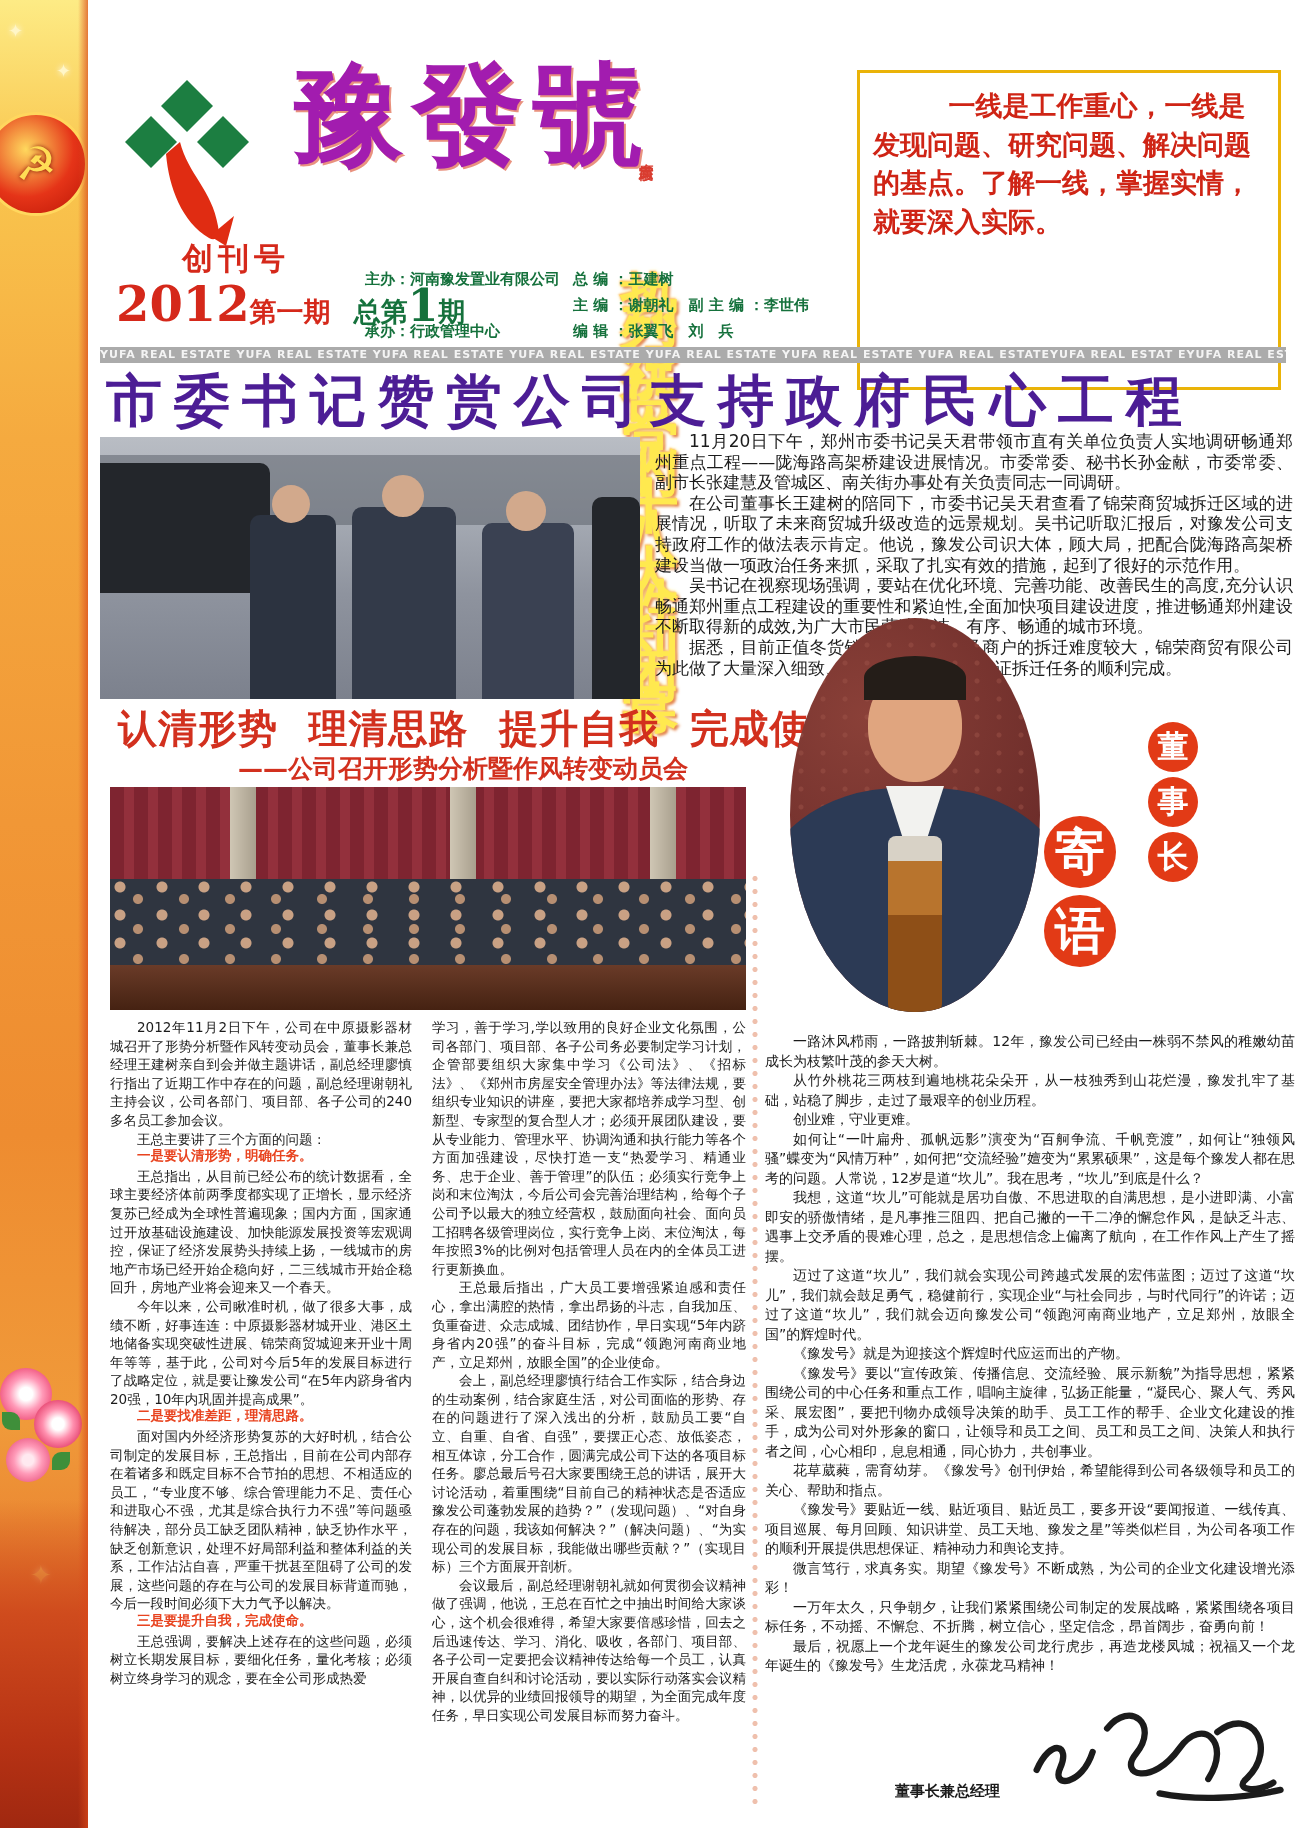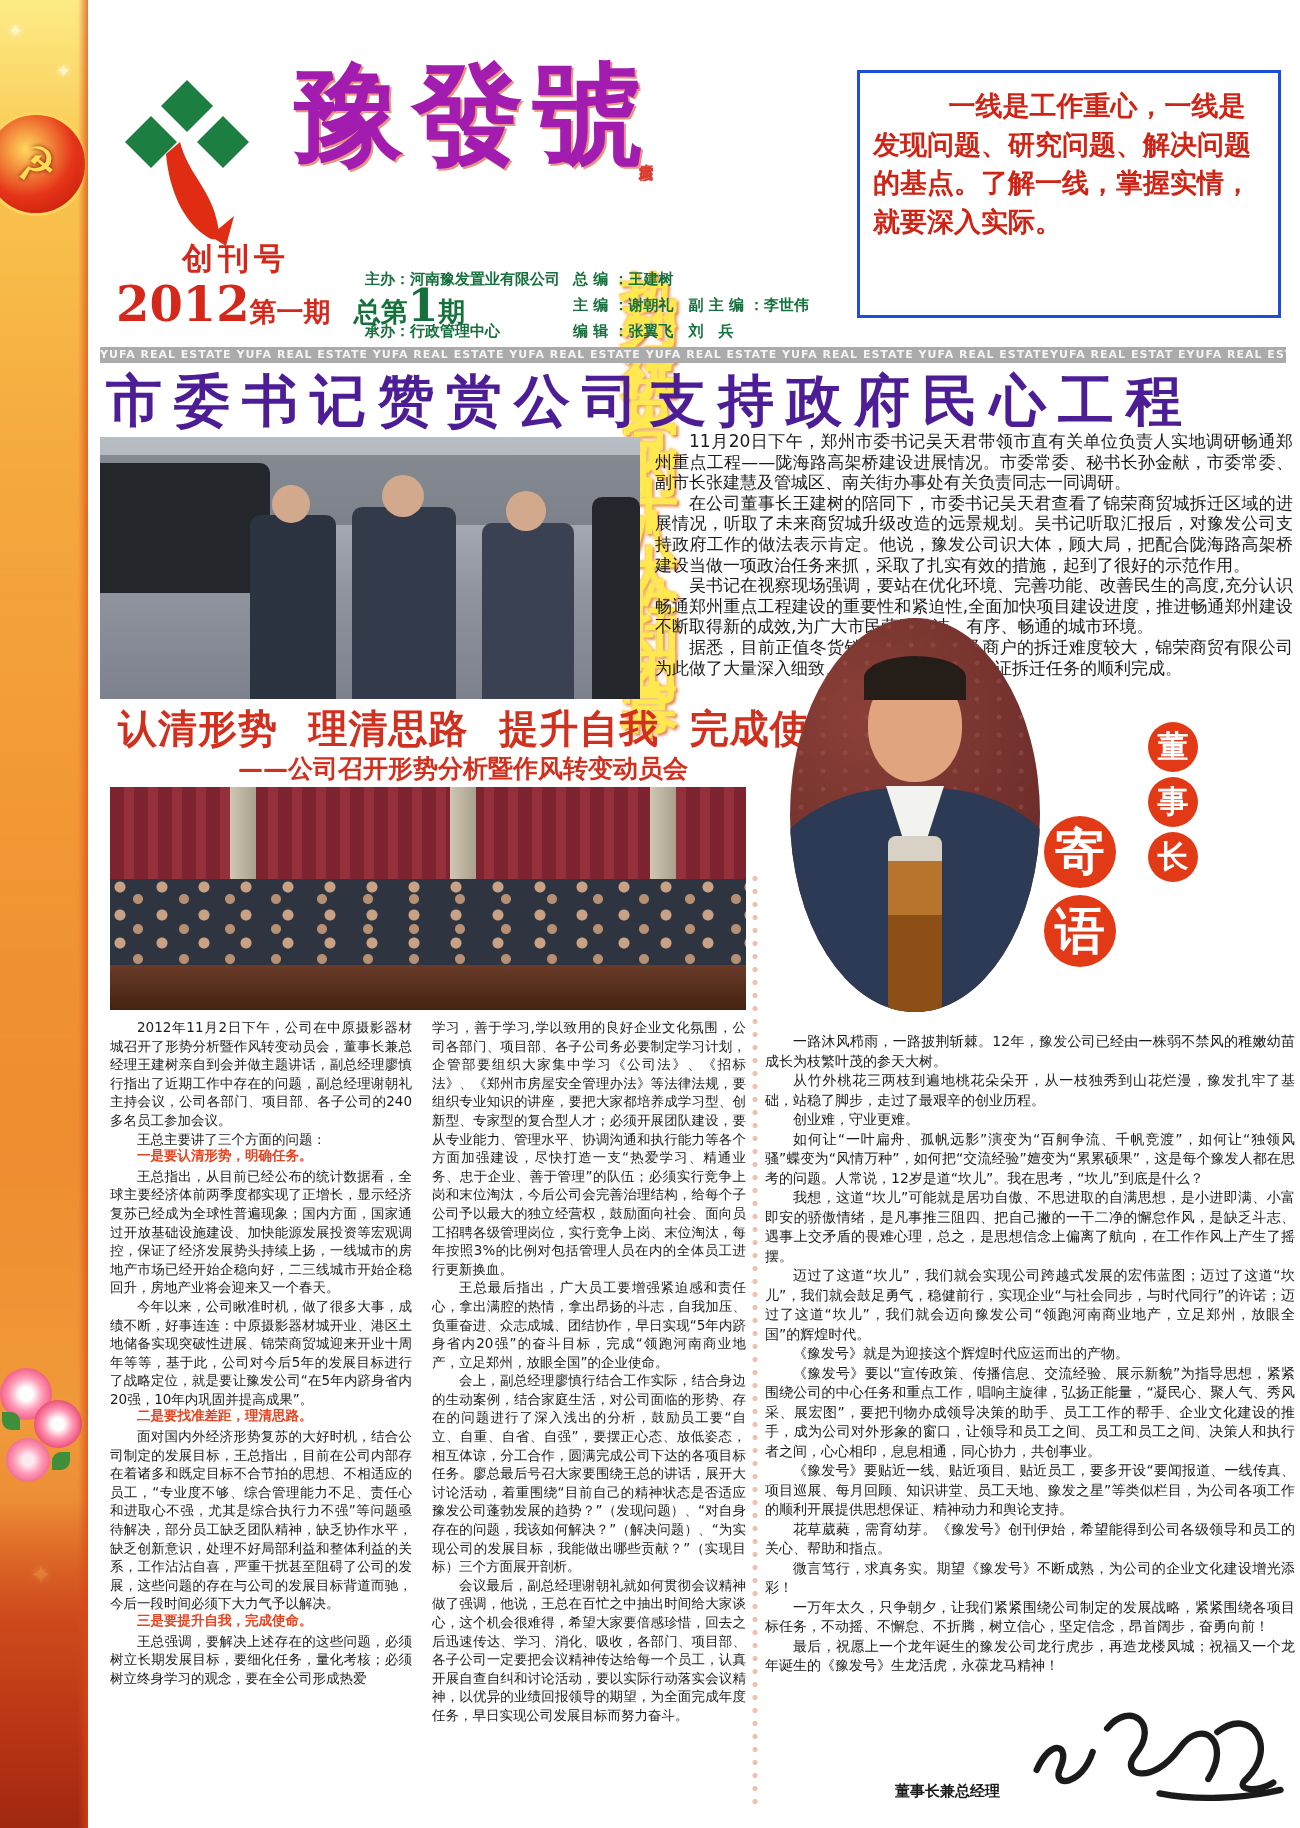--- a/index.html
+++ b/index.html
@@ -36,21 +36,21 @@
   .title-seal{left:636px;top:150px;writing-mode:vertical-rl;text-orientation:upright;
     color:#d5281a;font-size:15px;font-weight:bold;letter-spacing:2px;opacity:.9;}
   .issue-label{left:182px;top:238px;font-size:31px;font-weight:bold;color:#d5281a;letter-spacing:5px;}
   .issue-line{left:116px;top:276px;white-space:nowrap;}
   .issue-line .y{font-family:"DejaVu Serif",serif;font-size:48px;font-weight:bold;color:#d5281a;}
   .issue-line .t{font-size:27px;font-weight:bold;color:#d5281a;}
   .issue-line .g{font-size:27px;font-weight:bold;color:#15713c;}
   .issue-line .gn{font-family:"DejaVu Serif",serif;font-size:44px;font-weight:bold;color:#15713c;}
   .credits{left:365px;top:266px;color:#15713c;font-size:15px;font-weight:bold;line-height:26px;white-space:nowrap;}
   .credits .c1{display:inline-block;width:208px;}
-  .quote-box{left:857px;top:70px;width:424px;height:248px;border:3px solid #1d4ed8;box-sizing:border-box;
+  .quote-box{left:857px;top:70px;width:424px;height:320px;border:3px solid #eab308;box-sizing:border-box;
     padding:14px 13px 4px 13px;font-size:27px;font-weight:bold;color:#cf2415;line-height:1.43;text-indent:2.8em;}
 
   .ticker{left:100px;top:347px;width:1186px;height:16px;background:#ababab;color:#f4f4f4;
     font-size:11px;line-height:16px;white-space:nowrap;overflow:hidden;letter-spacing:1px;font-weight:bold;}
 
   .headline1{left:106px;top:364px;width:1190px;font-size:56px;font-weight:900;color:#4c1d95;
     letter-spacing:12px;white-space:nowrap;}
 
   
   .photo1{left:100px;top:437px;width:540px;height:262px;overflow:hidden;
@@ -217,22 +217,22 @@
 <div class="abs message">
   <div>
       <p>一路沐风栉雨，一路披荆斩棘。12年，豫发公司已经由一株弱不禁风的稚嫩幼苗成长为枝繁叶茂的参天大树。</p>
       <p>从竹外桃花三两枝到遍地桃花朵朵开，从一枝独秀到山花烂漫，豫发扎牢了基础，站稳了脚步，走过了最艰辛的创业历程。</p>
       <p>创业难，守业更难。</p>
       <p>如何让“一叶扁舟、孤帆远影”演变为“百舸争流、千帆竞渡”，如何让“独领风骚”蝶变为“风情万种”，如何把“交流经验”嬗变为“累累硕果”，这是每个豫发人都在思考的问题。人常说，12岁是道“坎儿”。我在思考，“坎儿”到底是什么？</p>
       <p>我想，这道“坎儿”可能就是居功自傲、不思进取的自满思想，是小进即满、小富即安的骄傲情绪，是凡事推三阻四、把自己撇的一干二净的懈怠作风，是缺乏斗志、遇事上交矛盾的畏难心理，总之，是思想信念上偏离了航向，在工作作风上产生了摇摆。</p>
       <p>迈过了这道“坎儿”，我们就会实现公司跨越式发展的宏伟蓝图；迈过了这道“坎儿”，我们就会鼓足勇气，稳健前行，实现企业“与社会同步，与时代同行”的许诺；迈过了这道“坎儿”，我们就会迈向豫发公司“领跑河南商业地产，立足郑州，放眼全国”的辉煌时代。</p>
       <p>《豫发号》就是为迎接这个辉煌时代应运而出的产物。</p>
       <p>《豫发号》要以“宣传政策、传播信息、交流经验、展示新貌”为指导思想，紧紧围绕公司的中心任务和重点工作，唱响主旋律，弘扬正能量，“凝民心、聚人气、秀风采、展宏图”，要把刊物办成领导决策的助手、员工工作的帮手、企业文化建设的推手，成为公司对外形象的窗口，让领导和员工之间、员工和员工之间、决策人和执行者之间，心心相印，息息相通，同心协力，共创事业。</p>
+      <p>花草葳蕤，需育幼芽。《豫发号》创刊伊始，希望能得到公司各级领导和员工的关心、帮助和指点。</p>
       <p>《豫发号》要贴近一线、贴近项目、贴近员工，要多开设“要闻报道、一线传真、项目巡展、每月回顾、知识讲堂、员工天地、豫发之星”等类似栏目，为公司各项工作的顺利开展提供思想保证、精神动力和舆论支持。</p>
-      <p>花草葳蕤，需育幼芽。《豫发号》创刊伊始，希望能得到公司各级领导和员工的关心、帮助和指点。</p>
       <p>微言笃行，求真务实。期望《豫发号》不断成熟，为公司的企业文化建设增光添彩！</p>
       <p>一万年太久，只争朝夕，让我们紧紧围绕公司制定的发展战略，紧紧围绕各项目标任务，不动摇、不懈怠、不折腾，树立信心，坚定信念，昂首阔步，奋勇向前！</p>
       <p>最后，祝愿上一个龙年诞生的豫发公司龙行虎步，再造龙楼凤城；祝福又一个龙年诞生的《豫发号》生龙活虎，永葆龙马精神！</p>
     </div>
   <div class="sig-row">
     <span class="sig-caption">董事长兼总经理</span>
     <svg class="sig-svg" width="300" height="130" viewBox="0 0 300 130">
       <g fill="none" stroke="#1b1b1b" stroke-width="7" stroke-linecap="round">
         <path d="M14,86 C30,50 52,58 40,84 C30,106 64,104 76,66"></path>
         <path d="M92,40 C118,8 150,36 124,68 C104,92 142,104 172,62 C198,26 230,56 204,96"></path>

